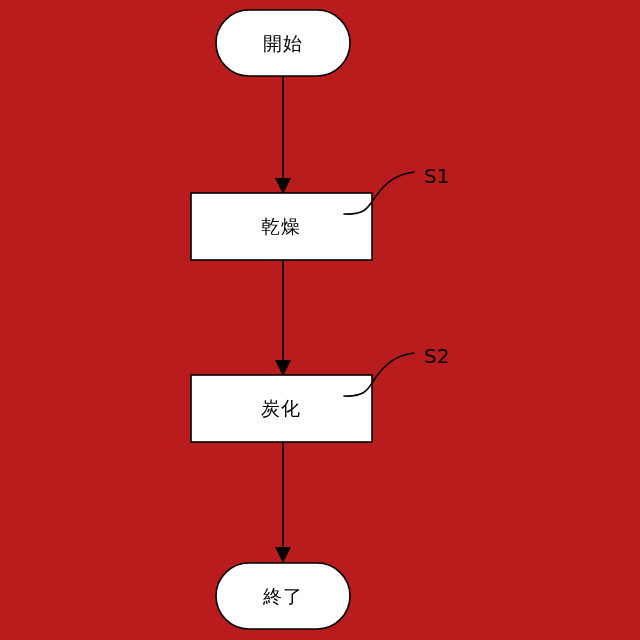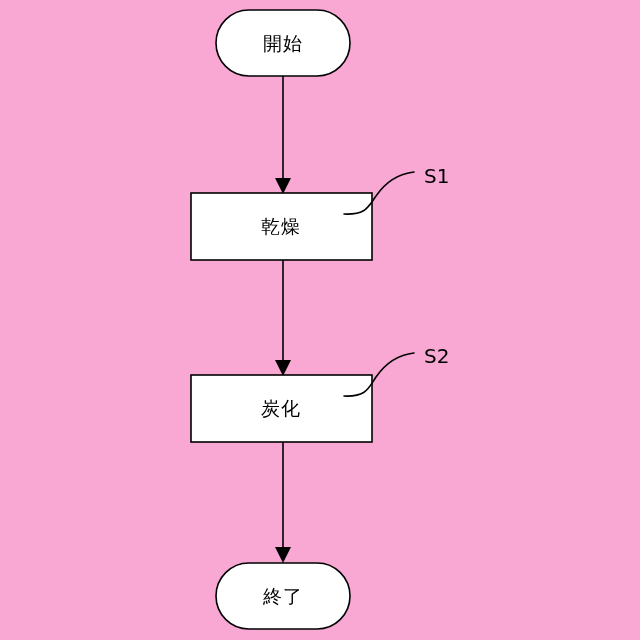--- a/index.html
+++ b/index.html
@@ -7,21 +7,21 @@
     padding: 0;
     background: #ffffff;
   }
   body {
     font-family: "DejaVu Sans", "Liberation Sans", sans-serif;
   }
   #canvas {
     position: relative;
     width: 640px;
     height: 640px;
-    background: #f9a8d4;
+    background: #b91c1c;
     overflow: hidden;
   }
   #flow-svg {
     position: absolute;
     left: 0;
     top: 0;
     width: 640px;
     height: 640px;
   }
   .node-shape {

